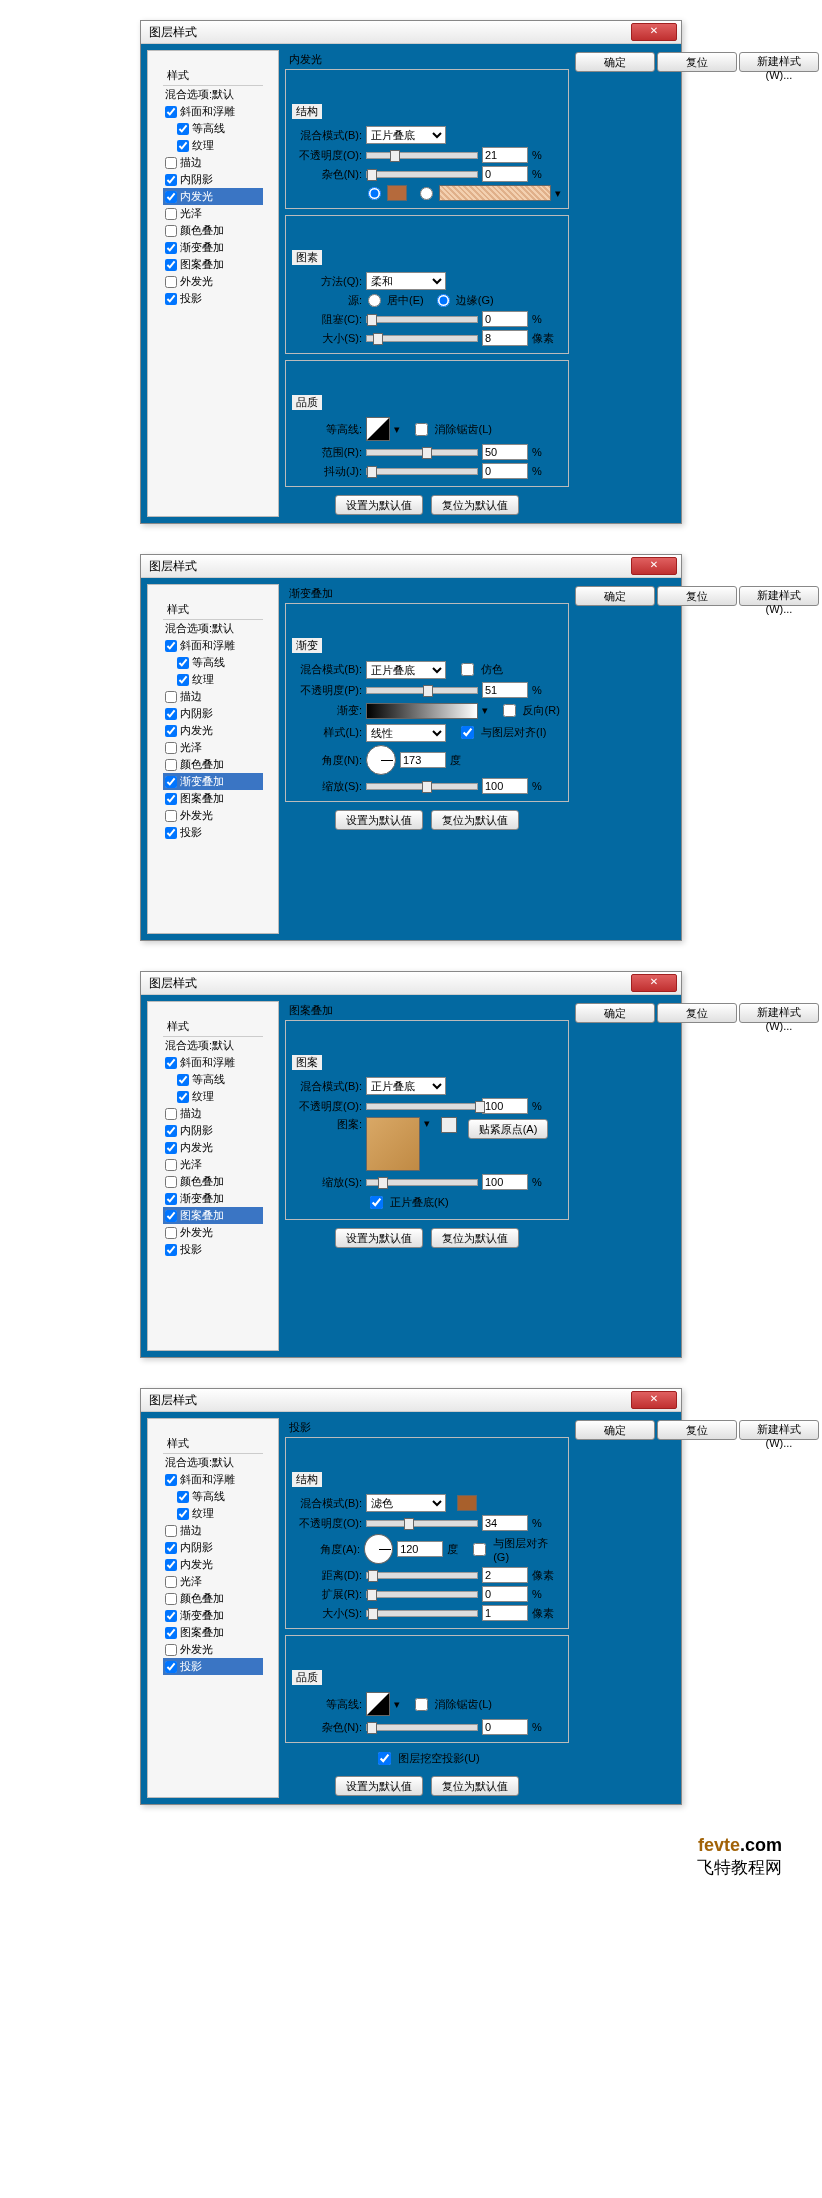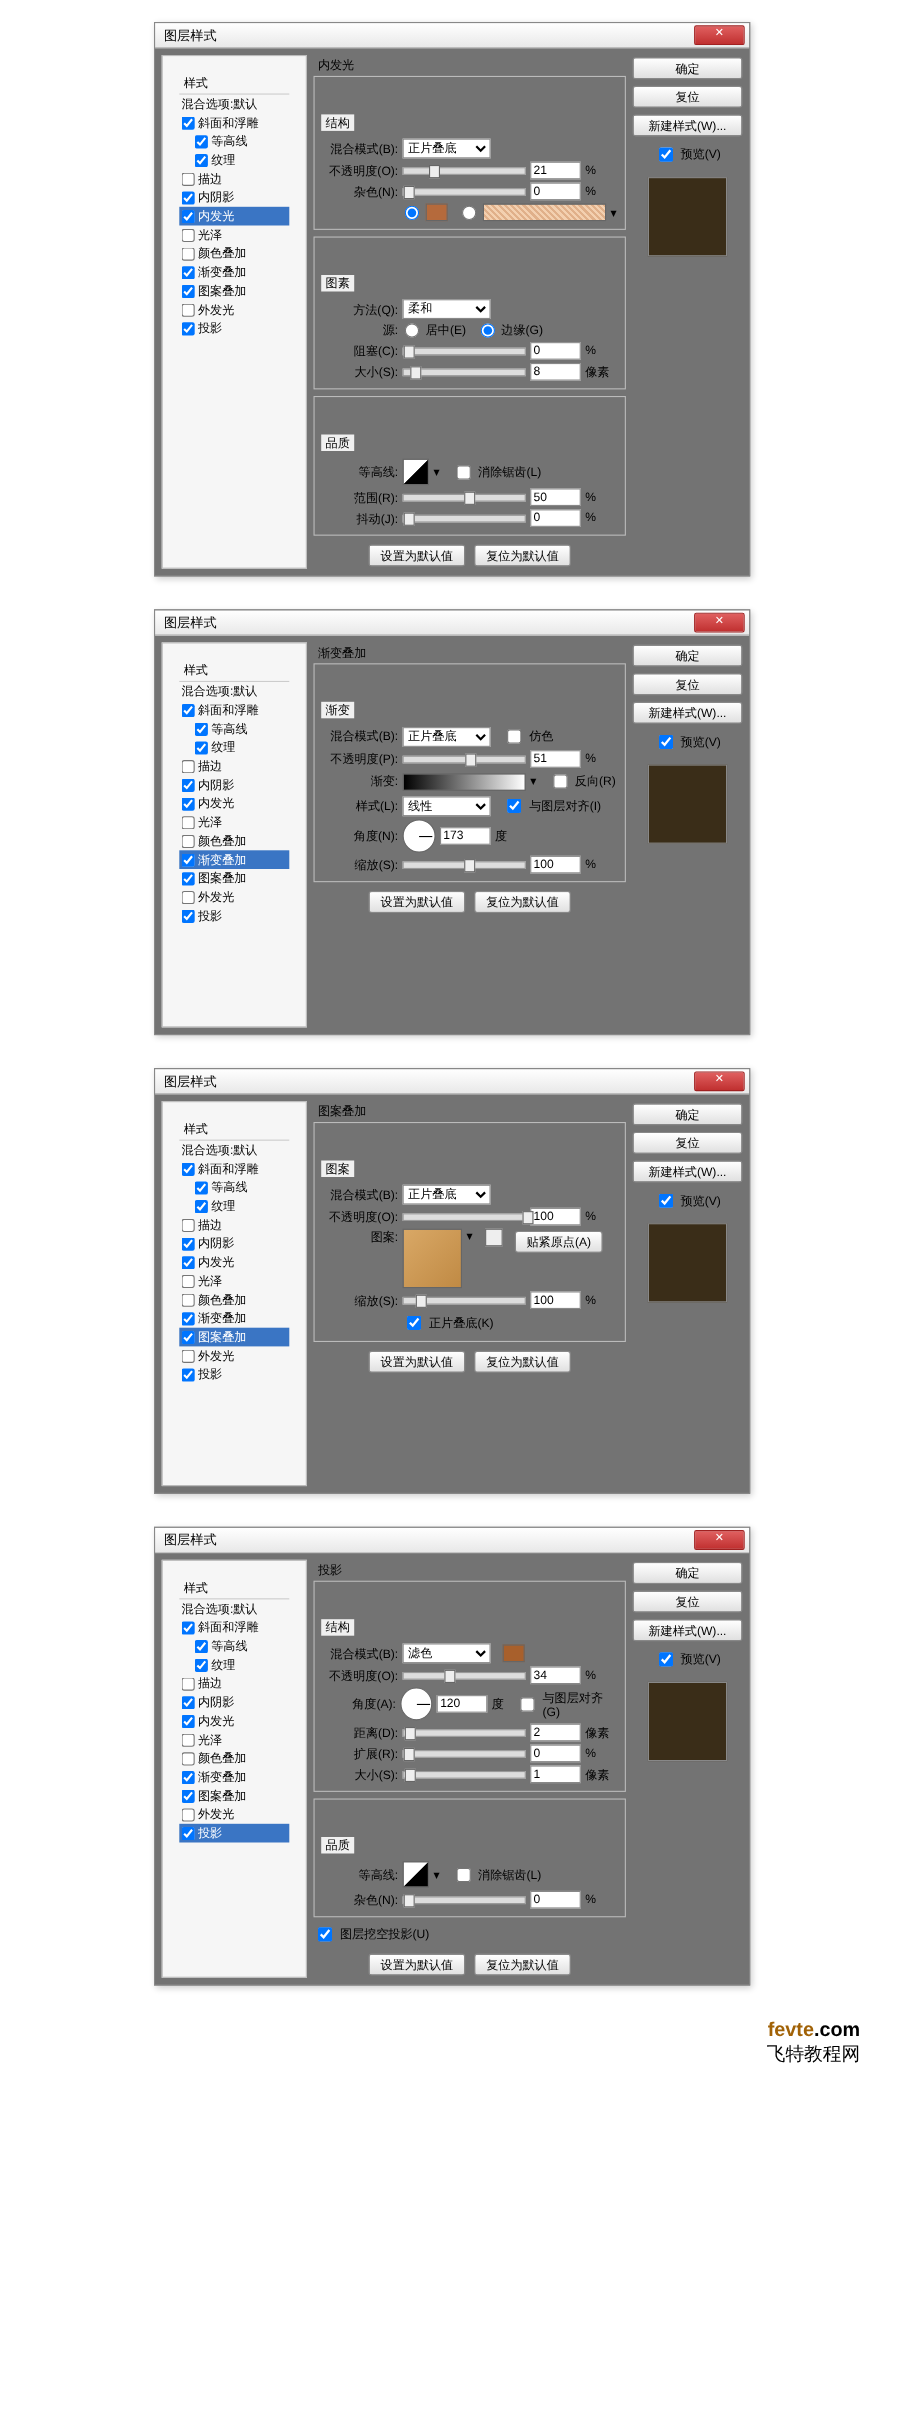--- a/index.html
+++ b/index.html
@@ -1,16 +1,16 @@
 <!DOCTYPE html>
 <html><head>
 <meta charset="utf-8">
 <style>
   body { font-family: "Microsoft YaHei", SimSun, Arial, sans-serif; font-size: 11px; background: #fff; margin: 0; padding: 20px; width: 822px; box-sizing: border-box; }
-  .dialog { width: 540px; margin: 0 auto 30px auto; background: #737373; border: 1px solid #888; box-shadow: 2px 2px 6px rgba(0,0,0,0.2); }
+  .dialog { width: 540px; margin: 0 auto 30px auto; background: #0369a1; border: 1px solid #888; box-shadow: 2px 2px 6px rgba(0,0,0,0.2); }
   .titlebar { background: linear-gradient(#fff,#e8e8e8); border-bottom: 1px solid #ccc; display:flex; align-items:center; padding: 2px 4px; font-size: 12px; }
   .titlebar .title { flex:1; padding-left: 4px; }
   .titlebar .close { width: 44px; height: 16px; background: linear-gradient(#e06060,#c03030); color:#fff; text-align:center; border-radius: 2px; font-size:10px; line-height:14px; cursor:pointer; border:1px solid #a02020; }
   .body { display:flex; padding: 6px; gap:6px; min-height: 350px; }
   .styles-panel { width: 100px; border:1px solid #bbb; background:#f6f6f6; padding: 15px; }
   .styles-header { font-size:11px; padding:2px 4px; border-bottom:1px solid #ccc; }
   .style-item { display:flex; align-items:center; gap:3px; padding: 1px 2px; font-size:11px; white-space:nowrap; overflow:hidden; }
   .style-item.selected { background:#3a75c4; color:#fff; }
   .style-item input[type=checkbox] { margin:0; width:12px; height:12px; }
   .center-panel { flex:1; }
@@ -19,21 +19,21 @@
   .group-body { margin-top:-6px; }
   .row { display:flex; align-items:center; gap:4px; margin:3px 0; font-size:11px; }
   .row label { width:70px; text-align:right; }
   select { font-size:11px; background:#fff; border:1px solid #888; height:18px; min-width:80px; }
   .slider { flex:1; height:5px; background:#ddd; border:1px solid #999; position:relative; min-width:80px; max-width:120px; }
   .slider .thumb { position:absolute; top:-3px; width:8px; height:10px; background:#eee; border:1px solid #666; }
   .num-input { width:40px; height:14px; font-size:11px; border:1px solid #888; text-align:left; padding:0 2px; background:#fff; }
   .unit { width:30px; }
   .btn { height:20px; min-width:80px; background:linear-gradient(#fff,#e0e0e0); border:1px solid #888; border-radius:3px; font-size:11px; cursor:pointer; margin:2px 0; }
   .btn-sm { min-width:auto; padding:0 10px; }
-  .right-panel { width:100px; display:flex; flex-direction:column; gap:2px; align-items:stretch; }
+  .right-panel { width:100px; display:flex; flex-direction:row; gap:2px; align-items:stretch; }
   .preview-sw { width:70px; height:70px; background:#3a2d18; border:1px solid #888; margin:6px auto; }
   .swatch { display:inline-block; width:18px; height:14px; border:1px solid #666; vertical-align:middle; }
   .gradient-sw { display:inline-block; width:110px; height:14px; border:1px solid #666; vertical-align:middle; }
   .pattern-sw { width:52px; height:52px; border:1px solid #666; background:linear-gradient(135deg,#d9a866,#c08a44); display:inline-block; vertical-align:middle; }
   .noise-sw { background:repeating-linear-gradient(45deg,#f3d0b0,#f3d0b0 2px,#e0b08a 2px,#e0b08a 4px); }
   .radio { margin:0 2px; }
   .contour-sw { width:22px; height:22px; border:1px solid #666; background:linear-gradient(135deg,#fff 49%,#000 51%); display:inline-block; vertical-align:middle; }
   .angle-dial { width:28px; height:28px; border:1px solid #666; border-radius:50%; background:#fff; display:inline-block; position:relative; }
   .angle-dial::after { content:''; position:absolute; width:12px; height:1px; background:#000; top:50%; left:50%; transform-origin:left; }
   .bottom-btns { display:flex; justify-content:center; gap:8px; margin-top:6px; }
@@ -526,21 +526,21 @@
           <div class="row">
               <label>杂色(N):</label>
               <div class="slider">
                 <div class="thumb" style="left:0%"></div>
               </div>
               <input class="num-input" value="0" style="">
               <span class="unit">%</span>
             </div>
         </div>
       </div>
-      <div class="row" style="justify-content:flex-start">
+      <div class="row" style="justify-content:center">
           <input type="checkbox" checked="" style="">
           <span>图层挖空投影(U)</span>
         </div>
       <div class="bottom-btns">
           <button class="btn btn-sm">设置为默认值</button>
           <button class="btn btn-sm">复位为默认值</button>
         </div>
     </div>
     <div class="right-panel">
       <button class="btn">确定</button>

